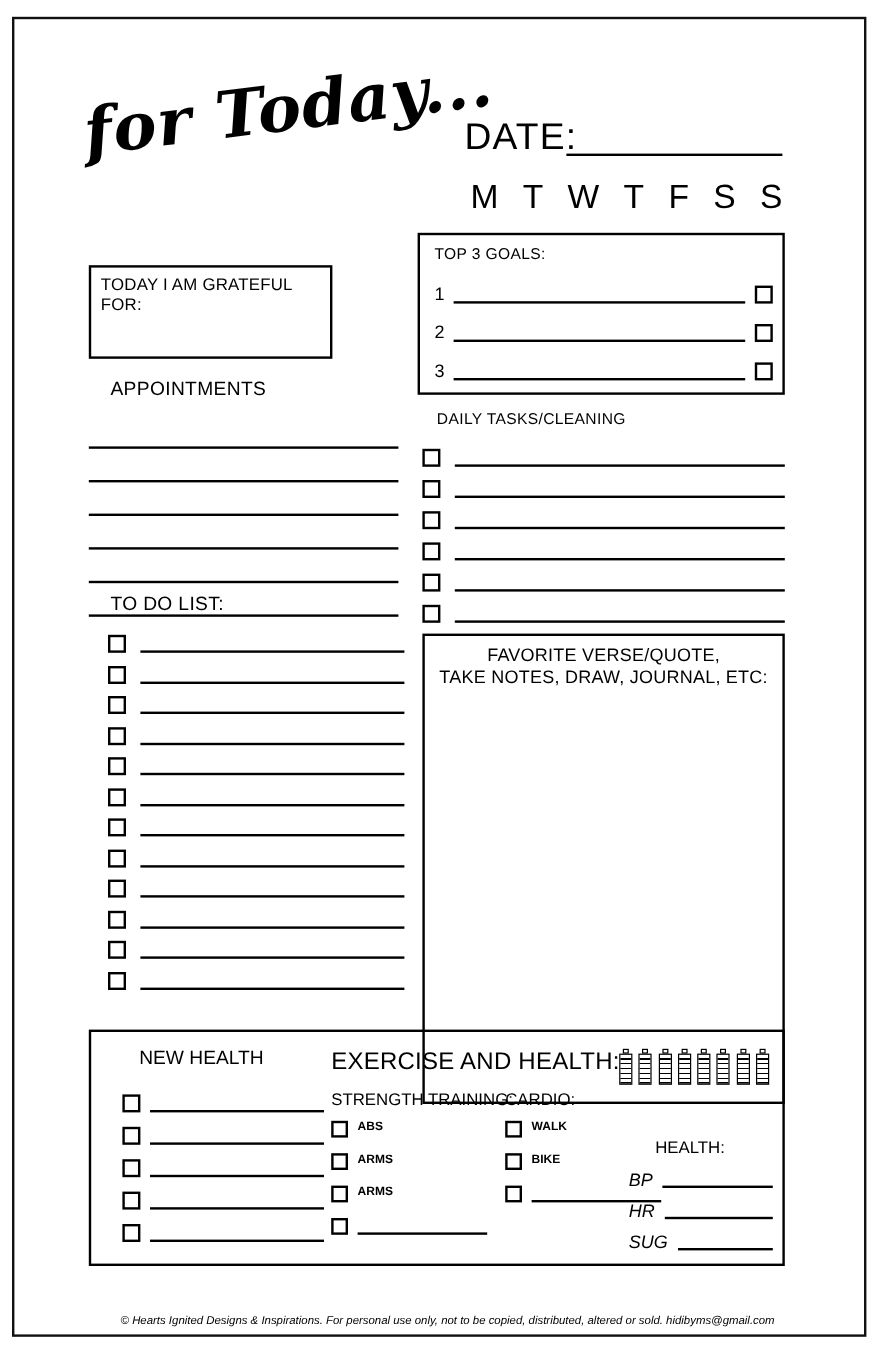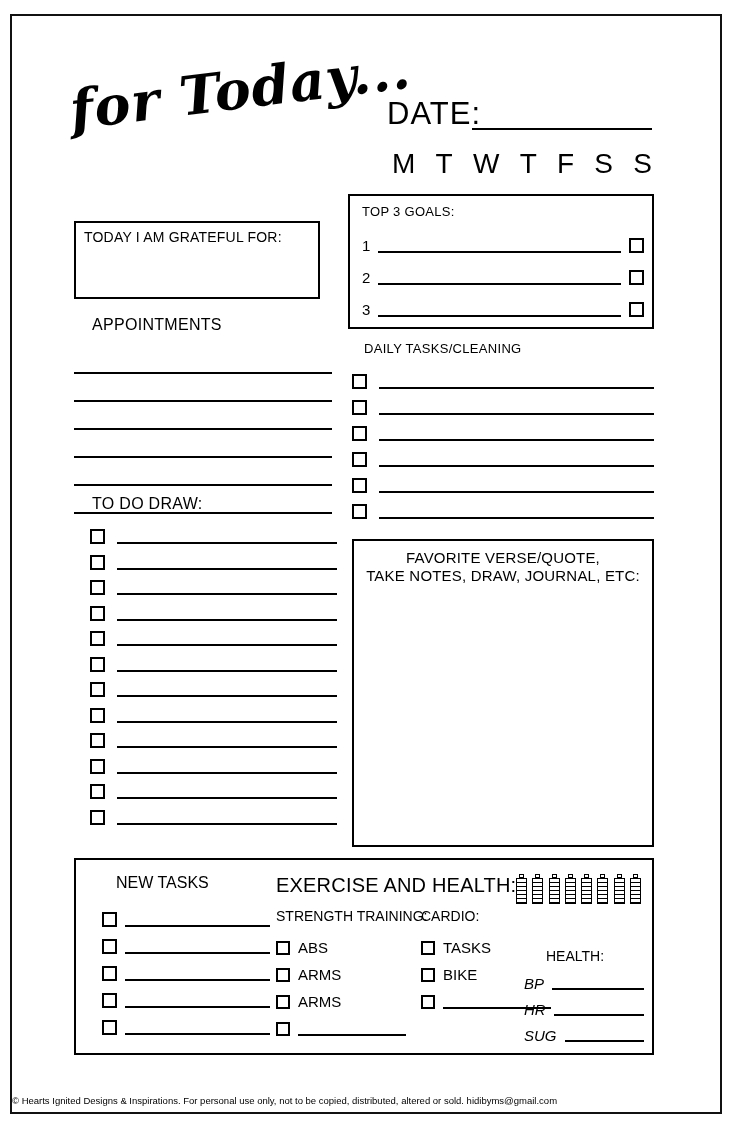--- a/index.html
+++ b/index.html
@@ -46,21 +46,21 @@
     border-bottom:2px solid #000;
   }
   .days{
     position:absolute;left:380px;top:132px;width:260px;
     display:flex;justify-content:space-between;
     font-size:28px;
   }
 
   
   .grateful-box{
-    position:absolute;left:62px;top:205px;width:246px;height:78px;
+    position:absolute;left:62px;top:205px;width:203px;height:78px;
     border:2px solid #000;box-sizing:border-box;
   }
   .grateful-box .lbl{
     position:absolute;left:8px;top:6px;font-size:14px;letter-spacing:.2px;
   }
 
   
   .goals-box{
     position:absolute;left:336px;top:178px;width:306px;height:135px;
     border:2px solid #000;box-sizing:border-box;
@@ -94,22 +94,22 @@
 
   
   .todo-title{position:absolute;left:80px;top:479px;font-size:16px;letter-spacing:.3px;}
   .todo-rows{position:absolute;left:78px;top:508px;width:247px;}
   .todo-row{height:25.5px;display:flex;align-items:center;}
   .todo-row .sq{width:15px;height:15px;border:2px solid #000;box-sizing:border-box;flex:none;}
   .todo-row .line{flex:1;border-bottom:2px solid #000;height:13px;margin-left:12px;}
 
   
   .notes-box{
-    position:absolute;left:340px;top:512px;width:302px;height:308px;
-    border:2px solid #000;box-sizing:border-box;margin-top:11px;
+    position:absolute;left:340px;top:512px;width:302px;height:392px;
+    border:2px solid #000;box-sizing:border-box;
   }
   .notes-box .t{
     position:absolute;left:0;right:0;top:8px;text-align:center;
     font-size:15px;line-height:18px;letter-spacing:.2px;
   }
 
   
   .bottom-box{
     position:absolute;left:62px;top:842px;width:580px;height:197px;
     border:2px solid #000;box-sizing:border-box;
@@ -118,37 +118,38 @@
   .nh-rows{position:absolute;left:26px;top:46px;width:168px;}
   .nh-row{height:27px;display:flex;align-items:center;}
   .nh-row .sq{width:15px;height:15px;border:2px solid #000;box-sizing:border-box;flex:none;}
   .nh-row .line{flex:1;border-bottom:2px solid #000;height:13px;margin-left:8px;}
 
   .ex-title{position:absolute;left:200px;top:14px;font-size:20px;letter-spacing:.2px;}
   .st-title{position:absolute;left:200px;top:48px;font-size:14px;}
   .cd-title{position:absolute;left:345px;top:48px;font-size:14px;}
 
   .chk-col{position:absolute;width:130px;}
-  .chk-row{height:27px;display:flex;align-items:center;font-size:15px;}
+  .chk-row{height:27px;display:flex;font-size:10px;font-weight:bold;}
   .chk-row .sq{width:14px;height:14px;border:2px solid #000;box-sizing:border-box;flex:none;margin-right:8px;}
   .chk-row .line{flex:1;border-bottom:2px solid #000;height:12px;}
 
   .bottles{position:absolute;left:440px;top:14px;width:125px;display:flex;justify-content:space-between;}
   .bottle{width:11px;}
   .bottle .cap{width:5px;height:4px;border:1.5px solid #000;margin:0 auto;box-sizing:border-box;}
   .bottle .body{width:11px;height:26px;border:1.5px solid #000;box-sizing:border-box;
     background:repeating-linear-gradient(to bottom,#fff 0 3px,#000 3px 4px);}
 
   .health-title{position:absolute;left:470px;top:88px;font-size:14px;}
   .h-row{position:absolute;left:448px;width:120px;height:26px;display:flex;align-items:center;font-size:15px;font-style:italic;}
   .h-row .line{flex:1;border-bottom:2px solid #000;height:12px;margin-left:8px;}
 
   .footer{
-    position:absolute;left:0;right:0;bottom:6px;
+    position:absolute;left:14px;right:0;bottom:6px;text-align:center;
     font-size:9.5px;
+    font-style:italic;
   }
 </style>
 </head>
 <body>
 
 <div class="page">
   <div class="inner">
 
     <div class="header">
       <div class="script-title">for Today...</div>
@@ -219,21 +220,21 @@
       <div class="dt-row">
           <span class="sq"></span>
           <span class="line"></span>
         </div>
       <div class="dt-row">
           <span class="sq"></span>
           <span class="line"></span>
         </div>
     </div>
 
-    <div class="todo-title">TO DO DRAW:</div>
+    <div class="todo-title">TO DO LIST:</div>
     <div class="todo-rows">
       <div class="todo-row">
           <span class="sq"></span>
           <span class="line"></span>
         </div>
       <div class="todo-row">
           <span class="sq"></span>
           <span class="line"></span>
         </div>
       <div class="todo-row">
@@ -278,21 +279,21 @@
         </div>
     </div>
 
     <div class="notes-box">
       <div class="t" style="white-space:pre-line;">FAVORITE VERSE/QUOTE,
 TAKE NOTES, DRAW, JOURNAL, ETC:</div>
     </div>
 
     <div class="bottom-box">
 
-      <div class="nh-title">NEW TASKS</div>
+      <div class="nh-title">NEW HEALTH</div>
       <div class="nh-rows">
         <div class="nh-row">
             <span class="sq"></span>
             <span class="line"></span>
           </div>
         <div class="nh-row">
             <span class="sq"></span>
             <span class="line"></span>
           </div>
         <div class="nh-row">
@@ -328,21 +329,21 @@
           </div>
         <div class="chk-row">
             <span class="sq"></span>
             <span class="line"></span>
           </div>
       </div>
 
       <div class="chk-col" style="left:345px;top:74px;">
         <div class="chk-row">
             <span class="sq"></span>
-            <span>TASKS</span>
+            <span>WALK</span>
           </div>
         <div class="chk-row">
             <span class="sq"></span>
             <span>BIKE</span>
           </div>
         <div class="chk-row">
             <span class="sq"></span>
             <span class="line"></span>
           </div>
       </div>

